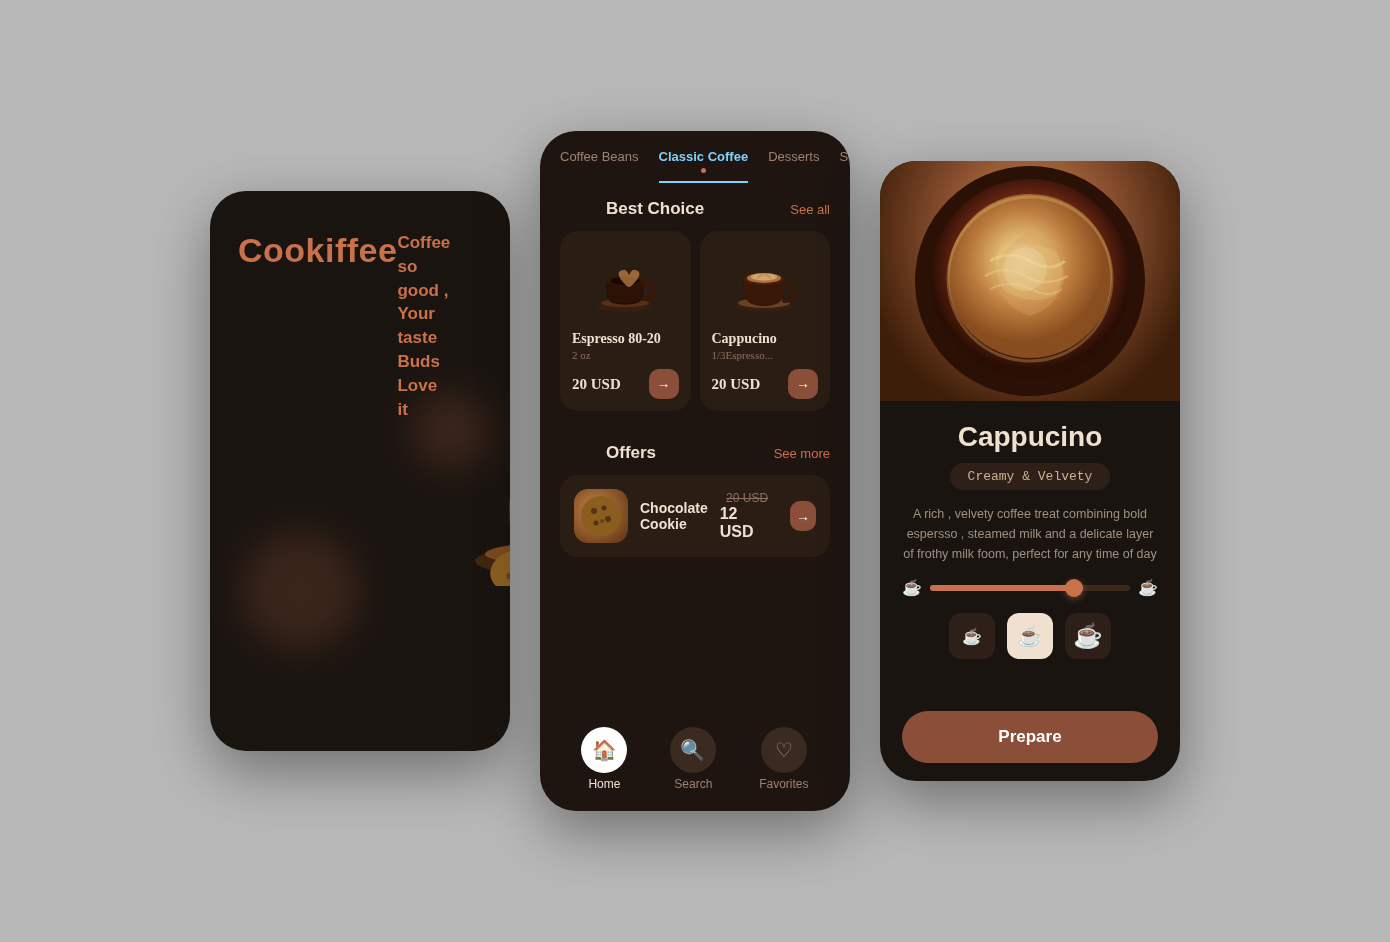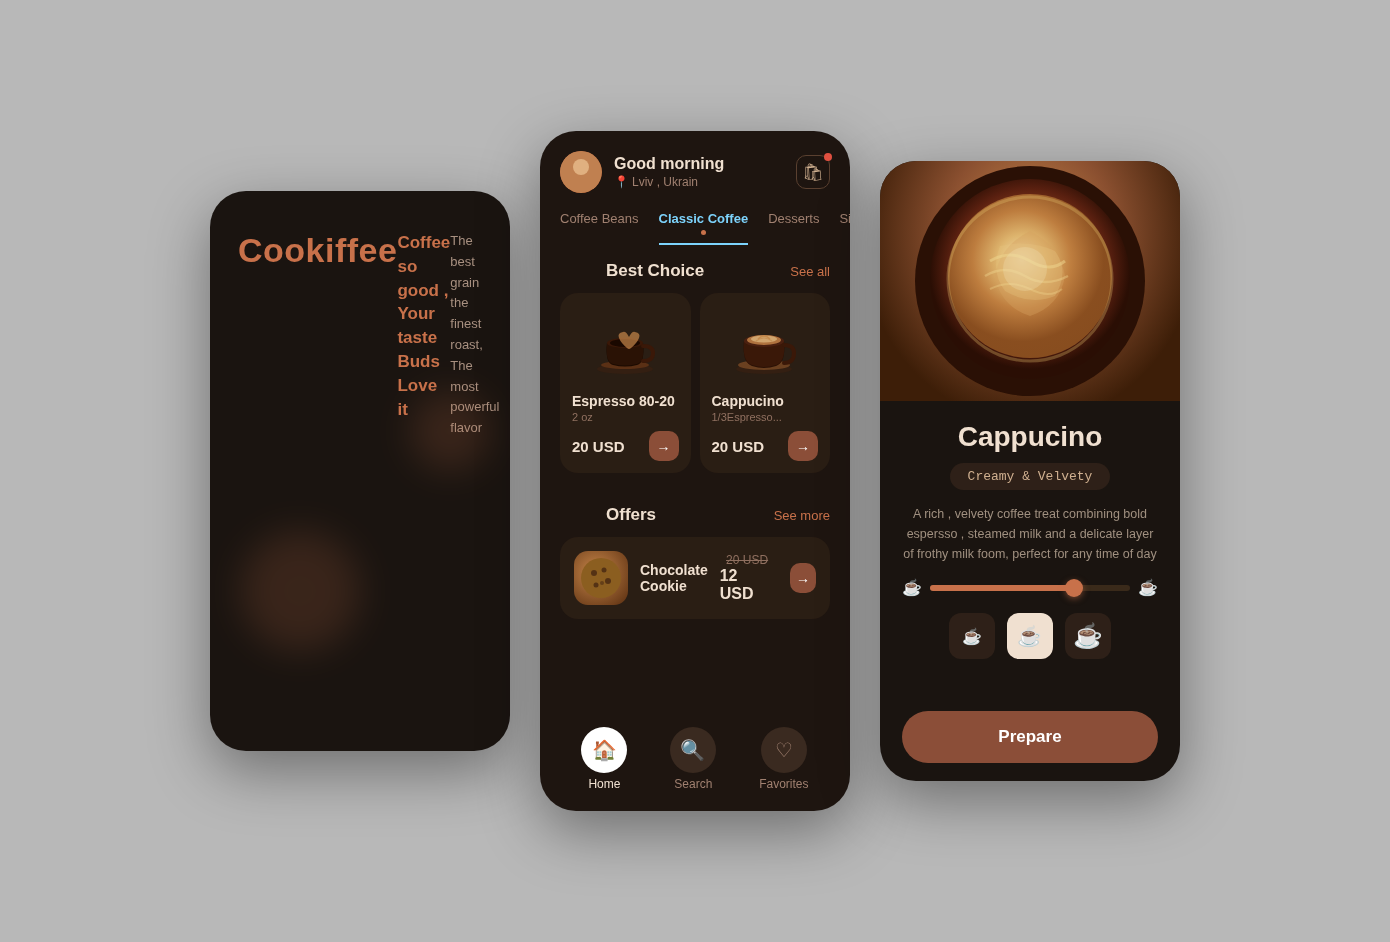--- a/index.html
+++ b/index.html
@@ -202,20 +202,21 @@
     .s2-see-all {
       font-size: 13px;
       color: #c8714a;
       cursor: pointer;
     }
 
     
     .s2-products {
       display: flex;
       gap: 9px;
+      font-family: Liberation Serif, serif;
     }
     .s2-product-card {
       flex: 1;
       background: #2a1e14;
       border-radius: 18px;
       padding: 12px;
       position: relative;
     }
     .s2-product-img {
       width: 100%;
@@ -460,21 +461,20 @@
   </style>
 </head>
 <body>
 
 <div class="phone-card screen1">
   <div class="bokeh" style="width:120px;height:120px;top:340px;left:30px;"></div>
   <div class="bokeh" style="width:80px;height:80px;top:200px;right:20px;"></div>
 
   <div class="screen1-title">Cookiffee</div>
   <div class="screen1-tagline">Coffee so good , Your taste Buds Love it</div>
-  <div class="screen1-desc">The best grain the finest roast, The most powerful flavor</div>
 
   <div class="screen1-image-area">
 
     <svg class="coffee-cup-svg" viewBox="0 0 230 210" xmlns="http://www.w3.org/2000/svg">
 
       <ellipse cx="115" cy="185" rx="90" ry="16" fill="#5a3010" opacity="0.6"></ellipse>
 
       <ellipse cx="115" cy="178" rx="80" ry="12" fill="#7a4820"></ellipse>
 
       <path d="M60 120 Q55 170 80 175 Q115 180 150 175 Q175 170 170 120 Z" fill="#3d2010"></path>
@@ -506,40 +506,20 @@
   </div>
 
   <div class="screen1-btn">
     <span class="screen1-btn-label">Get Started</span>
     <span class="arrow-icon">→</span>
   </div>
 </div>
 
 <div class="phone-card screen2">
 
-  <div class="s2-header">
-    <div class="s2-avatar">
-      <svg width="42" height="42" viewBox="0 0 42 42">
-        <circle cx="21" cy="21" r="21" fill="#c08050"></circle>
-        <circle cx="21" cy="16" r="8" fill="#e0b080"></circle>
-        <path d="M5 38 Q5 28 21 28 Q37 28 37 38" fill="#c08050"></path>
-      </svg>
-    </div>
-    <div class="s2-greeting">
-      <div class="s2-greeting-name">Good morning</div>
-      <div class="s2-location">
-        <span style="color:#c8714a;">📍</span>
-        <span>Lviv , Ukrain</span>
-      </div>
-    </div>
-    <div class="s2-bag-icon">
-      <span style="color:#d0b090;font-size:17px;">🛍</span>
-      <div class="s2-bag-dot"></div>
-    </div>
-  </div>
 
   <div class="s2-tabs">
     <div class="s2-tab">
       <span>Coffee Beans</span>
     </div>
     <div class="s2-tab active">
       <span>Classic Coffee</span>
       <div class="s2-tab-dot"></div>
     </div>
     <div class="s2-tab">

